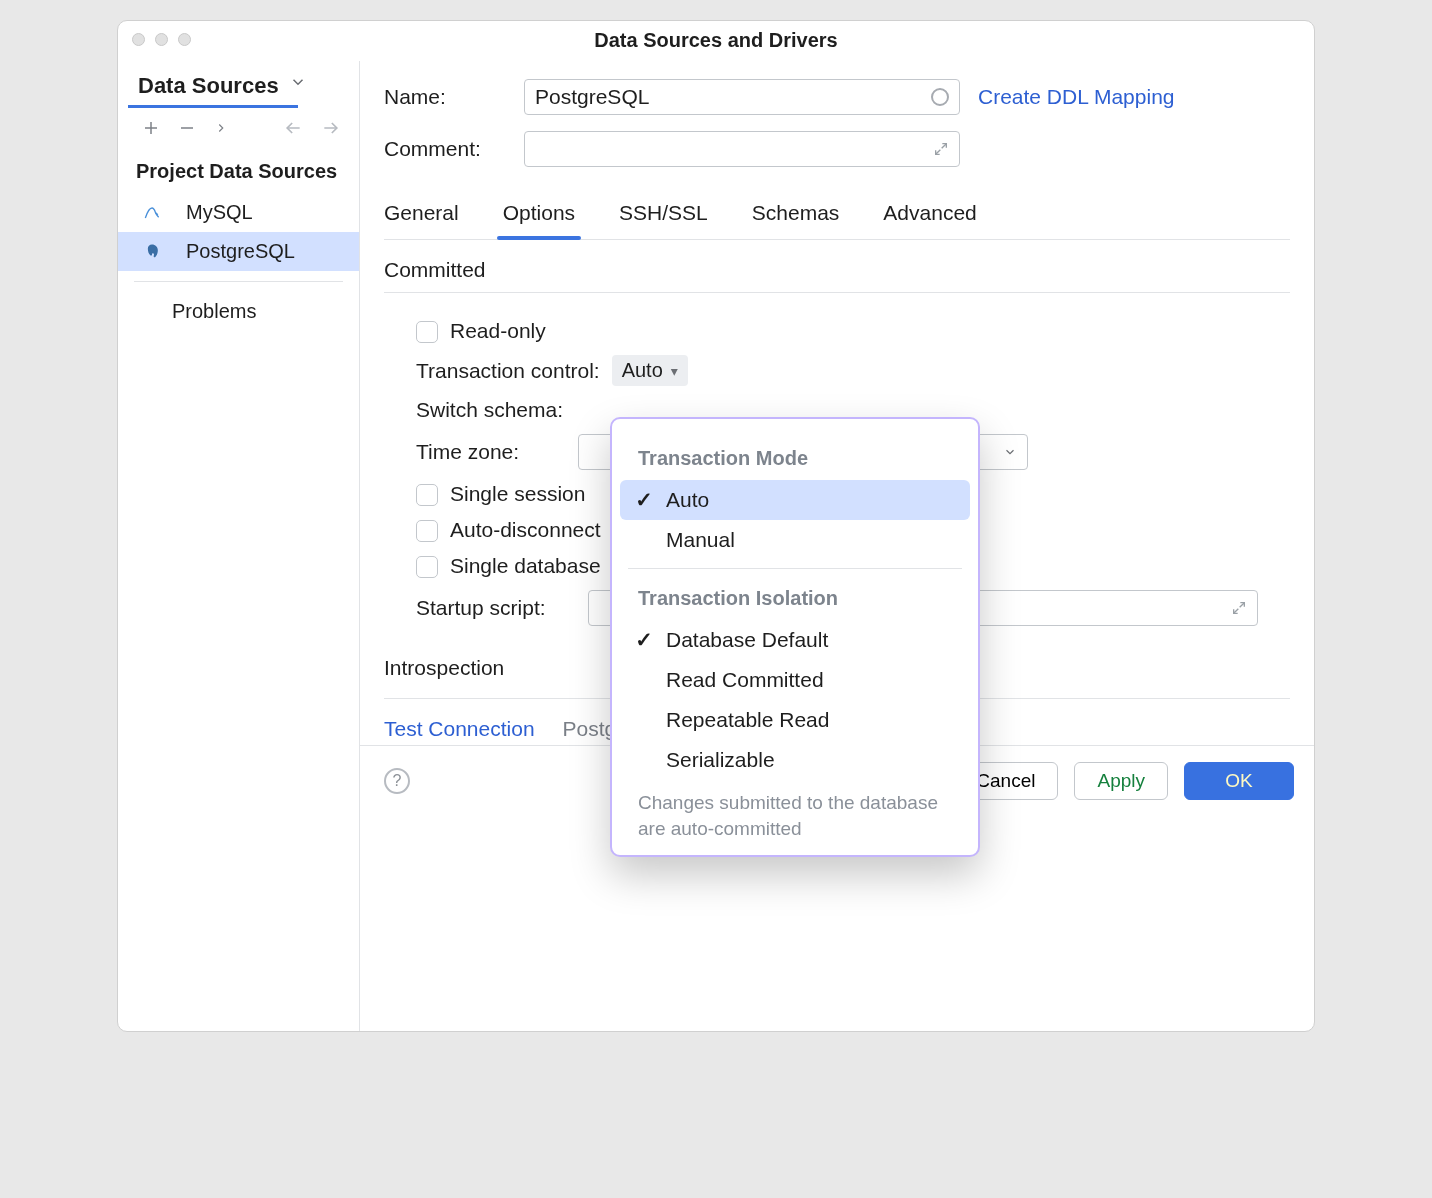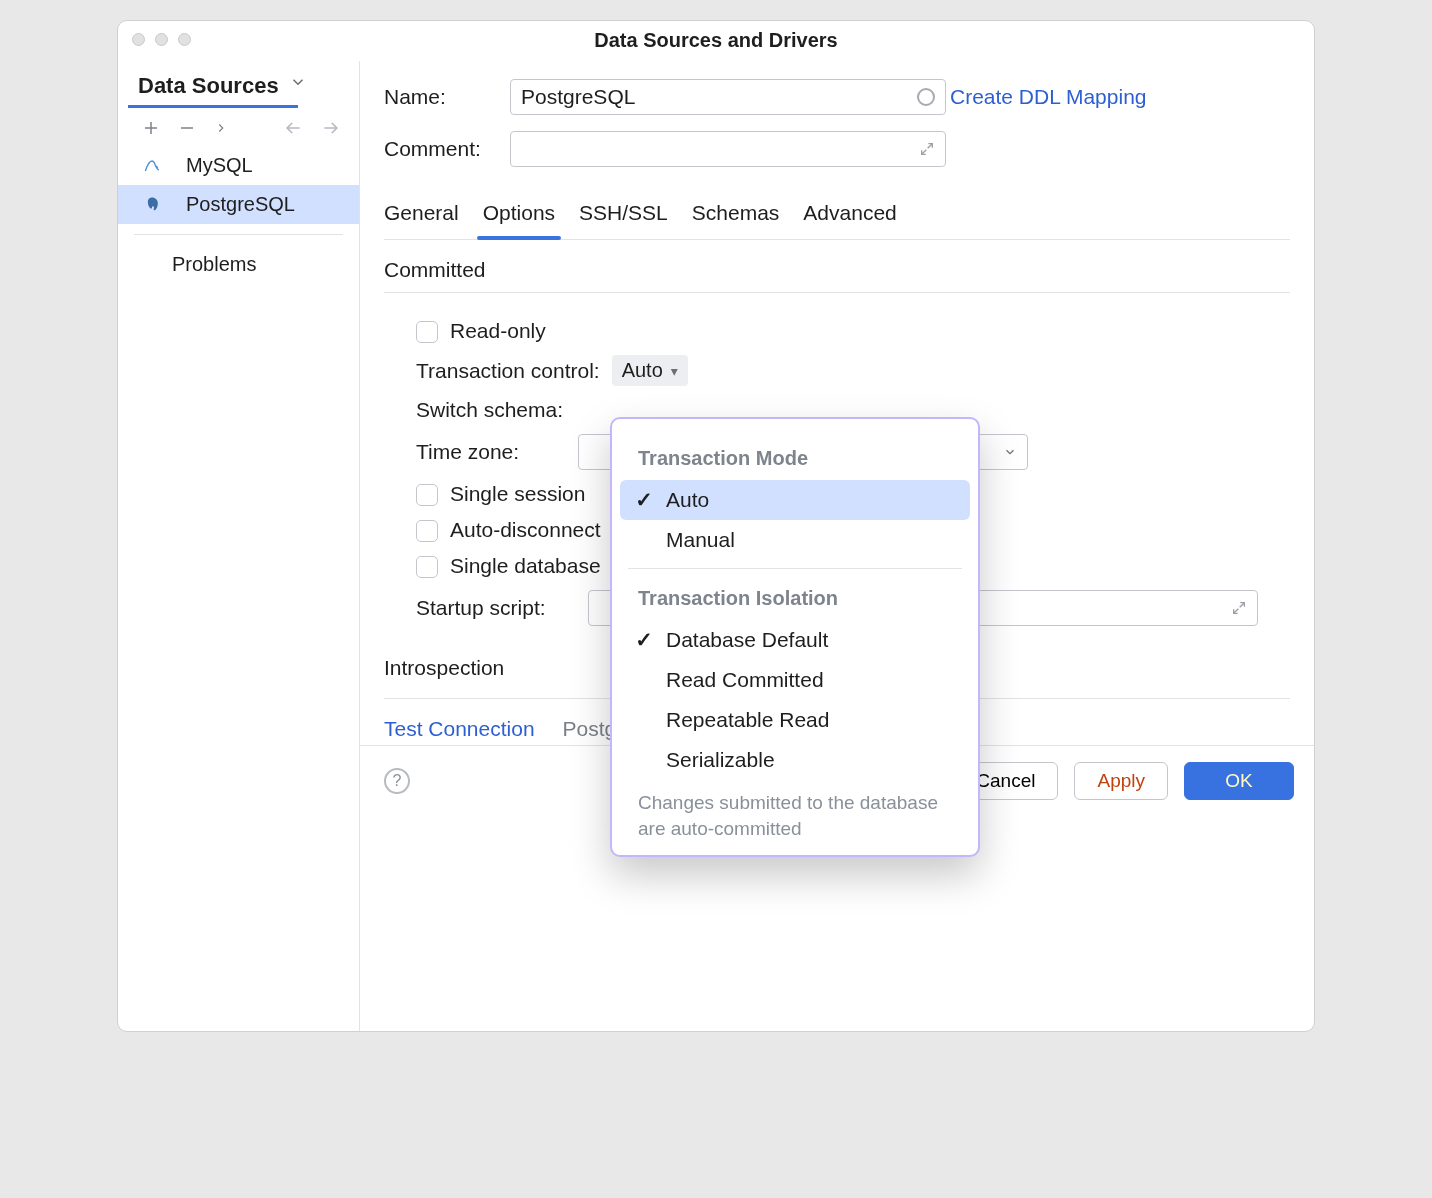--- a/index.html
+++ b/index.html
@@ -86,38 +86,38 @@
     display:flex;align-items:center;gap:24px;
     padding:8px 14px 8px 24px;font-size:20px;
   }
   .tree-item.selected{background:var(--sel)}
   .tree-divider{height:1px;background:var(--divider);margin:10px 16px}
   
   .main{
     flex:1;display:flex;flex-direction:column;min-width:0;
     padding:18px 24px 0 24px;
   }
-  .row{display:flex;align-items:center;gap:4px;margin-bottom:16px}
+  .row{display:flex;align-items:center;gap:18px;margin-bottom:16px}
   .row .label{width:122px;font-size:21px}
   .textfield{
     height:36px;border:1px solid var(--border);border-radius:4px;
     padding:0 10px;display:flex;align-items:center;font-size:21px;
     background:#fff;gap:8px;
   }
   .name-field{width:436px;position:relative}
   .name-field .ring{
     width:18px;height:18px;border:2px solid #a7abb1;border-radius:50%;
     margin-left:auto;
   }
   .comment-field{width:436px;position:relative;color:#555}
   .comment-field .expand{margin-left:auto;color:#9aa0a6}
   .link{color:var(--link);font-size:21px;cursor:pointer}
   
   .tabs{
-    display:flex;gap:24px;border-bottom:1px solid var(--divider);
+    display:flex;gap:44px;border-bottom:1px solid var(--divider);
     margin-top:8px;
     text-align:center;
   }
   .tab{
     padding:10px 0 14px 0;font-size:21px;color:var(--text);
     position:relative;cursor:pointer;
   }
   .tab.active::after{
     content:"";position:absolute;left:-6px;right:-6px;bottom:-1px;
     height:4px;background:var(--tab-active);border-radius:2px;
@@ -162,21 +162,21 @@
   .footer .help{
     width:26px;height:26px;border:2px solid #b7bbc1;border-radius:50%;
     display:flex;align-items:center;justify-content:center;color:#8c9197;font-size:16px;
     margin-right:auto;margin-left:4px;
   }
   .btn{
     height:38px;padding:0 22px;border:1px solid var(--border);
     border-radius:6px;background:#fff;font-size:19px;cursor:pointer;
     display:inline-flex;align-items:center;justify-content:center;
   }
-  .btn.disabled{color:#c2410c}
+  .btn.disabled{color:#15803d}
   .btn.primary{background:var(--primary);border-color:var(--primary);color:#fef9c3;min-width:110px}
   
   .popup{
     position:absolute;
     left:492px;top:396px;
     width:370px;
     background:#fff;border:2px solid #c4b5fd;border-radius:10px;
     box-shadow:0 18px 40px rgba(0,0,0,.22);
     padding:18px 0 12px 0;
     z-index:10;
@@ -247,20 +247,21 @@
             </svg>
         </span>
         <span>
           <svg width="20" height="20" viewBox="0 0 24 24" fill="none" stroke="#b6bac0" stroke-width="2">
               <line x1="4" y1="12" x2="18" y2="12"></line>
               <polyline points="13 6 19 12 13 18"></polyline>
             </svg>
         </span>
       </div>
 
+      <div class="sec-label">Project Data Sources</div>
 
       <div class="tree-item">
         <span>
           <svg width="20" height="20" viewBox="0 0 24 24" fill="none" stroke="#4a90d9" stroke-width="1.6">
               <path d="M4 18c2-6 5-12 8-12 2 0 3 2 4 5 1 3 3 5 4 6"></path>
               <path d="M16 12c1 0 2 1 3 2"></path>
             </svg>
         </span>
         <span>MySQL</span>
       </div>

